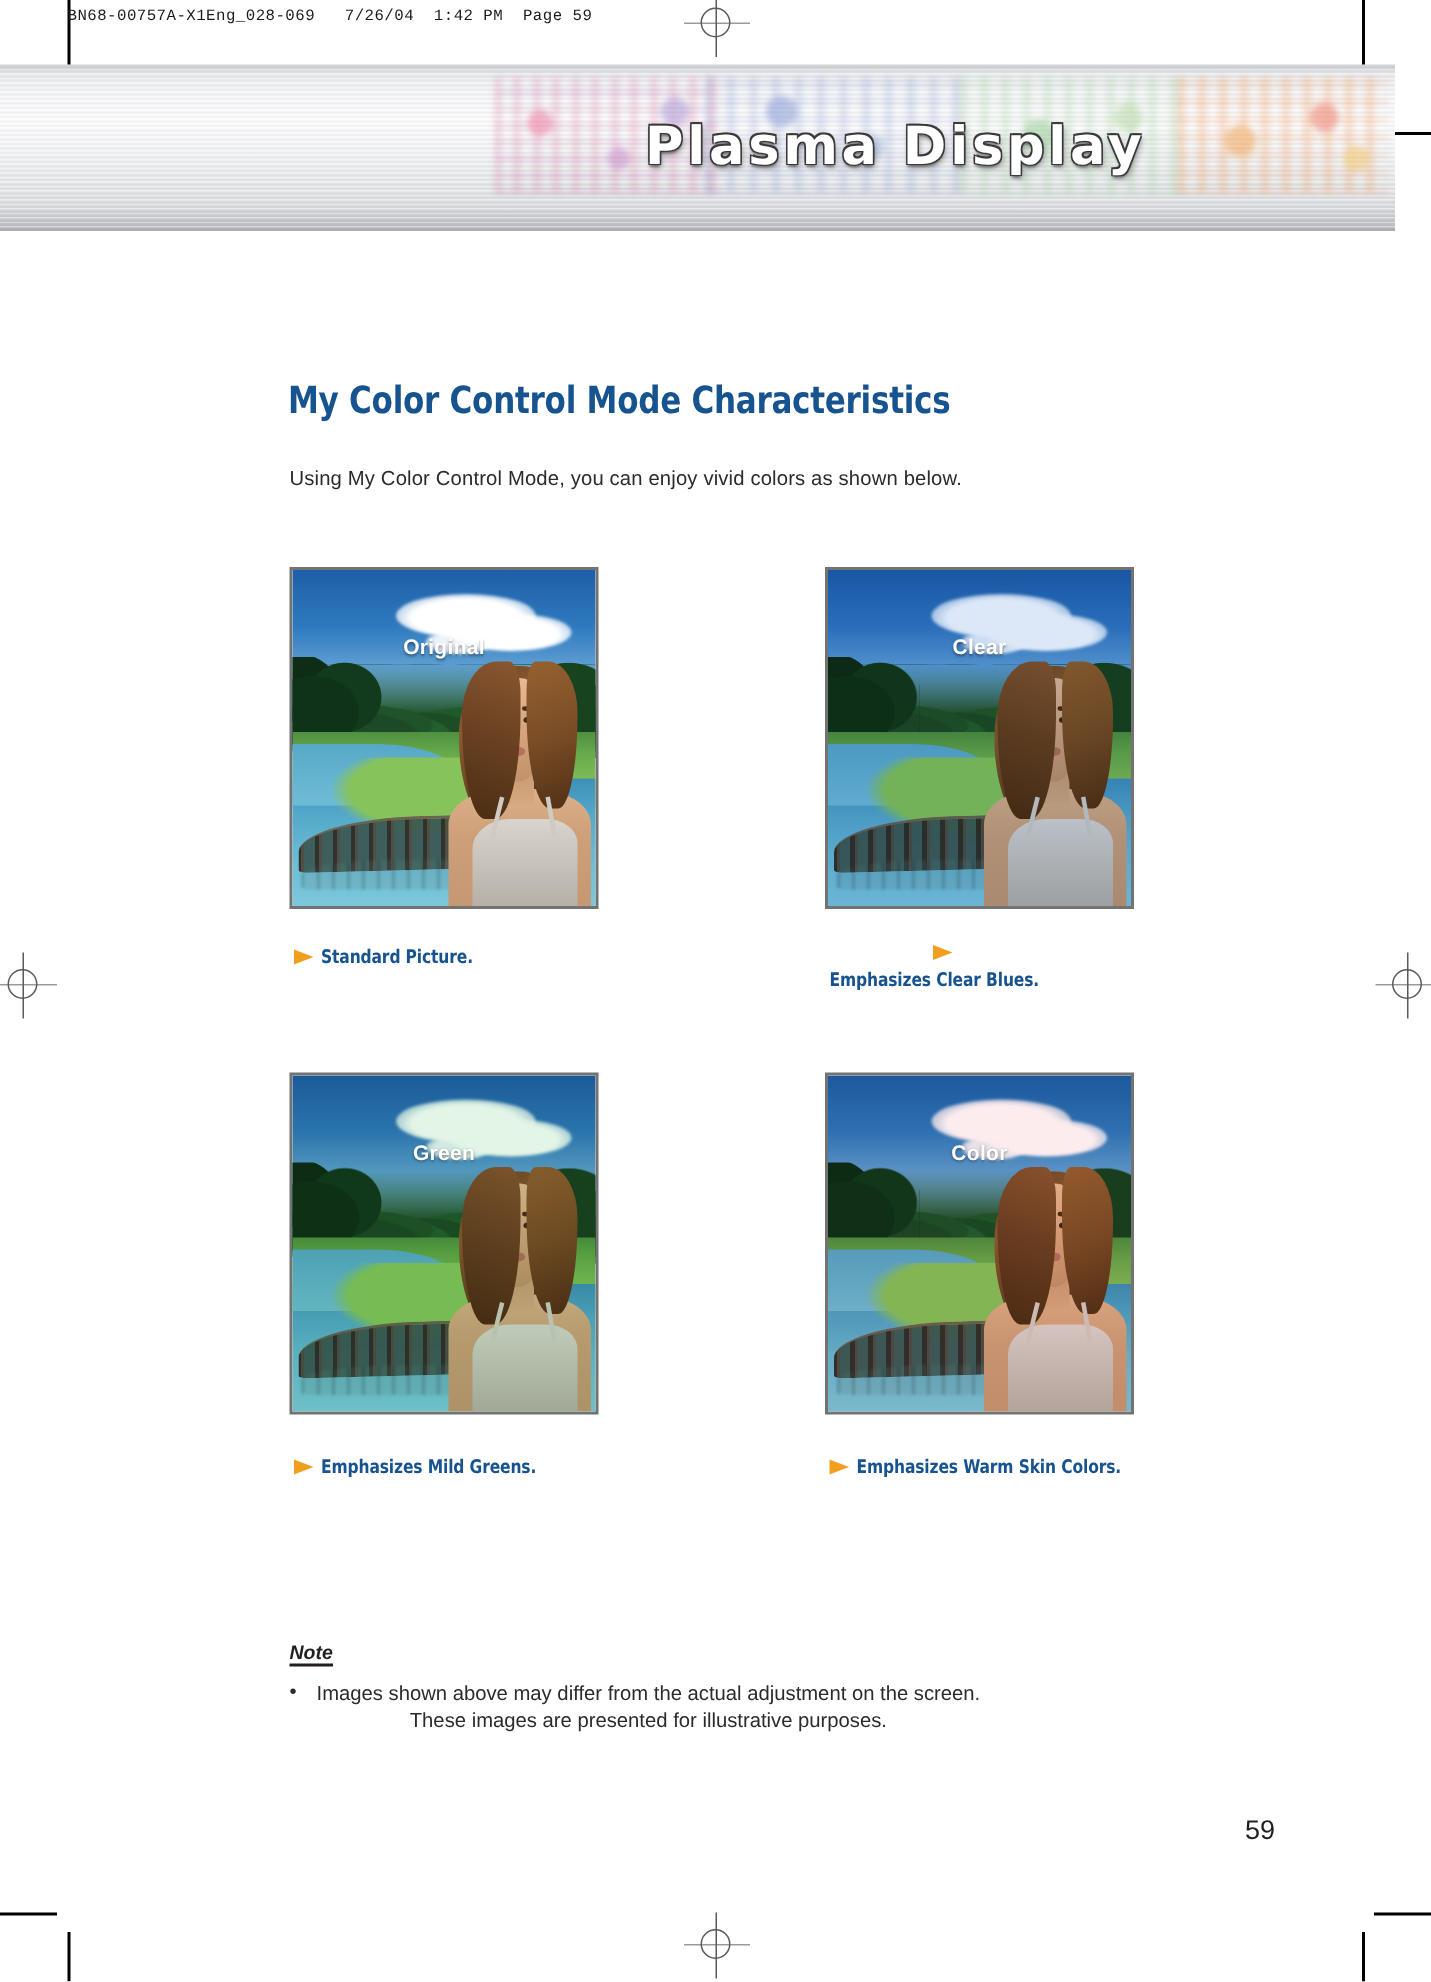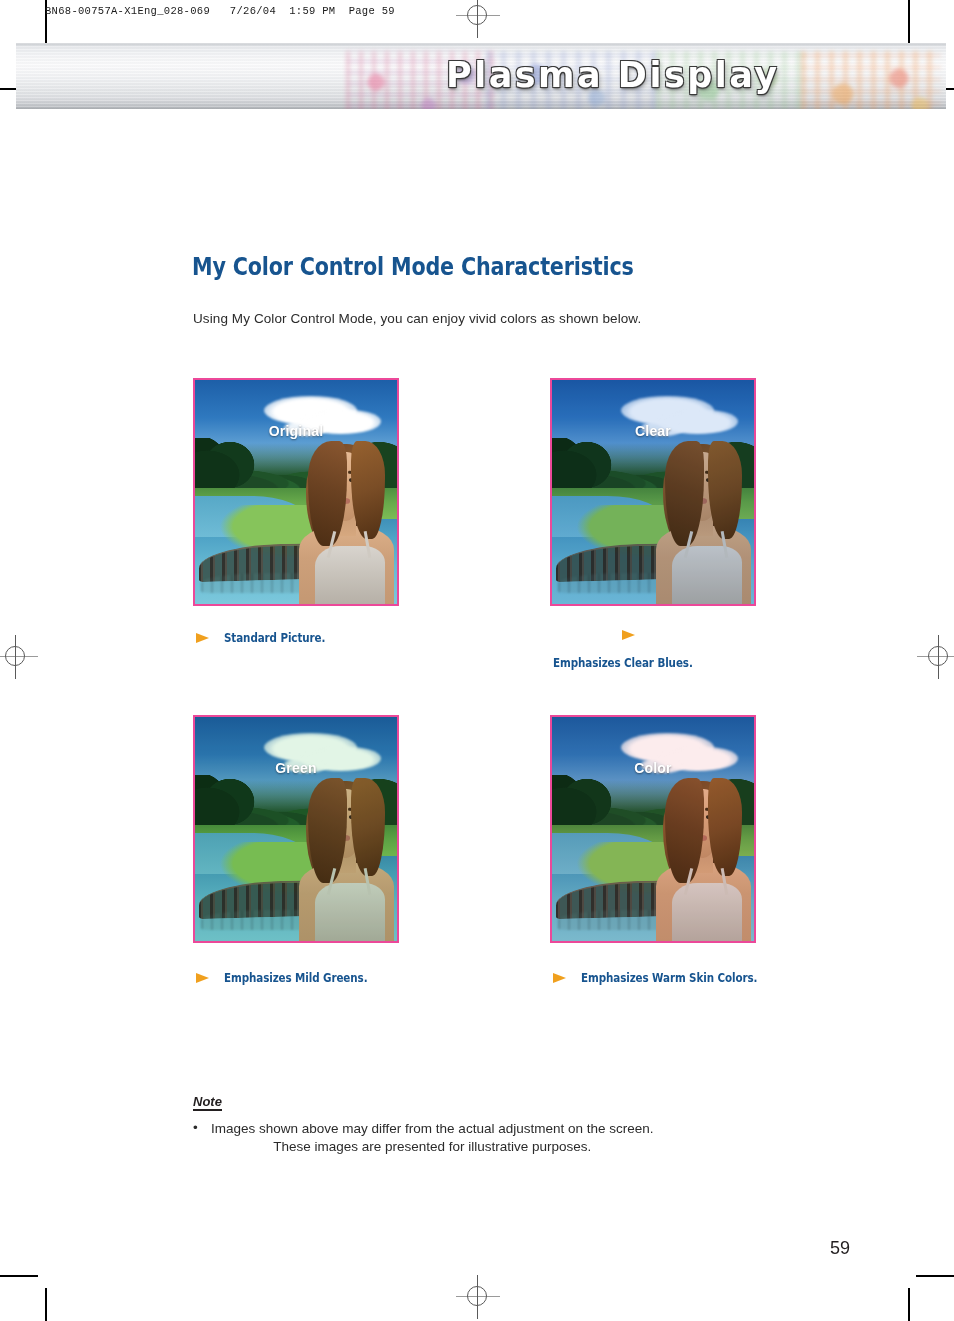--- a/index.html
+++ b/index.html
@@ -41,24 +41,24 @@
     font-family: "Liberation Mono", "DejaVu Sans Mono", monospace;
     font-size: 10.5px;
     letter-spacing: 0.3px;
     color: #1a1a1a;
     white-space: pre;
   }
 
   
   .banner {
     position: absolute;
-    left: 16px;
+    left: 0;
     top: 43px;
     width: 930px;
-    height: 66px;
+    height: 111px;
     background:
       linear-gradient(to bottom,
         #c9ccd0 0%, #e9ebee 6%, #f4f5f7 18%, #fbfbfc 34%,
         #f2f3f5 52%, #e6e8ea 70%, #dcdee1 84%, #bfc2c6 96%, #a9acb0 100%);
     overflow: hidden;
   }
   
   .banner .brush {
     position: absolute; inset: 0;
     background: repeating-linear-gradient(
@@ -149,21 +149,21 @@
     color: #2b2b2b;
     letter-spacing: 0.1px;
     white-space: nowrap;
   }
 
   
   .sample {
     position: absolute;
     width: 206px;
     height: 228px;
-    border: 2px solid #ec4899;
+    border: 2px solid #737373;
     box-sizing: border-box;
     overflow: hidden;
   }
   .sample .scene { position: absolute; inset: 0; overflow: hidden; }
 
   
   .sky {
     position: absolute; left: 0; top: 0; right: 0; height: 48%;
     background: linear-gradient(to bottom, #1d5fa8 0%, #2f79bf 35%, #76b2dd 72%, #a9cfe8 100%);
   }
@@ -332,21 +332,21 @@
   .tint-original { background: transparent; }
   .tint-blue  { background: rgba(40,110,210,.16); mix-blend-mode: multiply; }
   .tint-green { background: rgba(60,190,90,.15);  mix-blend-mode: multiply; }
   .tint-pink  { background: rgba(240,140,150,.17); mix-blend-mode: multiply; }
 
   
   .caption {
     position: absolute;
     display: flex;
     align-items: center;
-    gap: 15px;
+    gap: 5px;
     white-space: nowrap;
   }
   .caption .arrow {
     width: 0; height: 0;
     border-top: 5px solid transparent;
     border-bottom: 5px solid transparent;
     border-left: 13px solid #f0a01e;
     flex: none;
   }
   .caption .cap-text {
@@ -383,21 +383,20 @@
   .note-bullet .lines { margin-left: 18px; text-align: center; }
   .note-bullet .lines div { line-height: 1.35; white-space: nowrap; }
 
   .page-number {
     position: absolute;
     left: 830px;
     top: 1210px;
     font-size: 18px;
     color: #231f20;
     font-weight: 400;
-    margin-top: 28px;
   }
 </style>
 </head>
 <body>
 
 <div class="crop-line" style="left:45px; top:0; width:1.5px; height:90px;"></div>
 <div class="crop-line" style="left:0; top:88px; width:62px; height:1.5px;"></div>
 <div class="crop-line" style="left:908px; top:0; width:1.5px; height:90px;"></div>
 <div class="crop-line" style="left:893px; top:88px; width:61px; height:1.5px;"></div>
 <div class="crop-line" style="left:45px; top:1288px; width:1.5px; height:33px;"></div>
@@ -419,21 +418,21 @@
   <div class="rm-h"></div>
     <div class="rm-v"></div>
     <div class="rm-circle"></div>
 </div>
 <div class="reg-mark" style="left:456px; top:1275px;">
   <div class="rm-h"></div>
     <div class="rm-v"></div>
     <div class="rm-circle"></div>
 </div>
 
-<div class="job-header">BN68-00757A-X1Eng_028-069   7/26/04  1:59 PM  Page 59</div>
+<div class="job-header">BN68-00757A-X1Eng_028-069   7/26/04  1:42 PM  Page 59</div>
 
 <div class="banner">
   <div class="brush"></div>
   <div class="motif motif-a"></div>
   <div class="motif motif-b"></div>
   <div class="motif motif-c"></div>
   <div class="motif motif-d"></div>
   <div class="wordmark">Plasma Display</div>
 </div>
 

